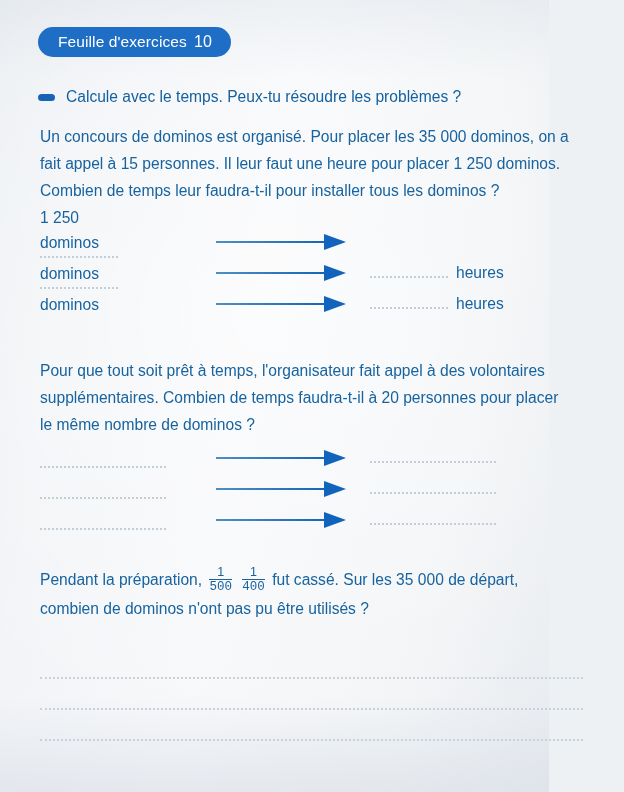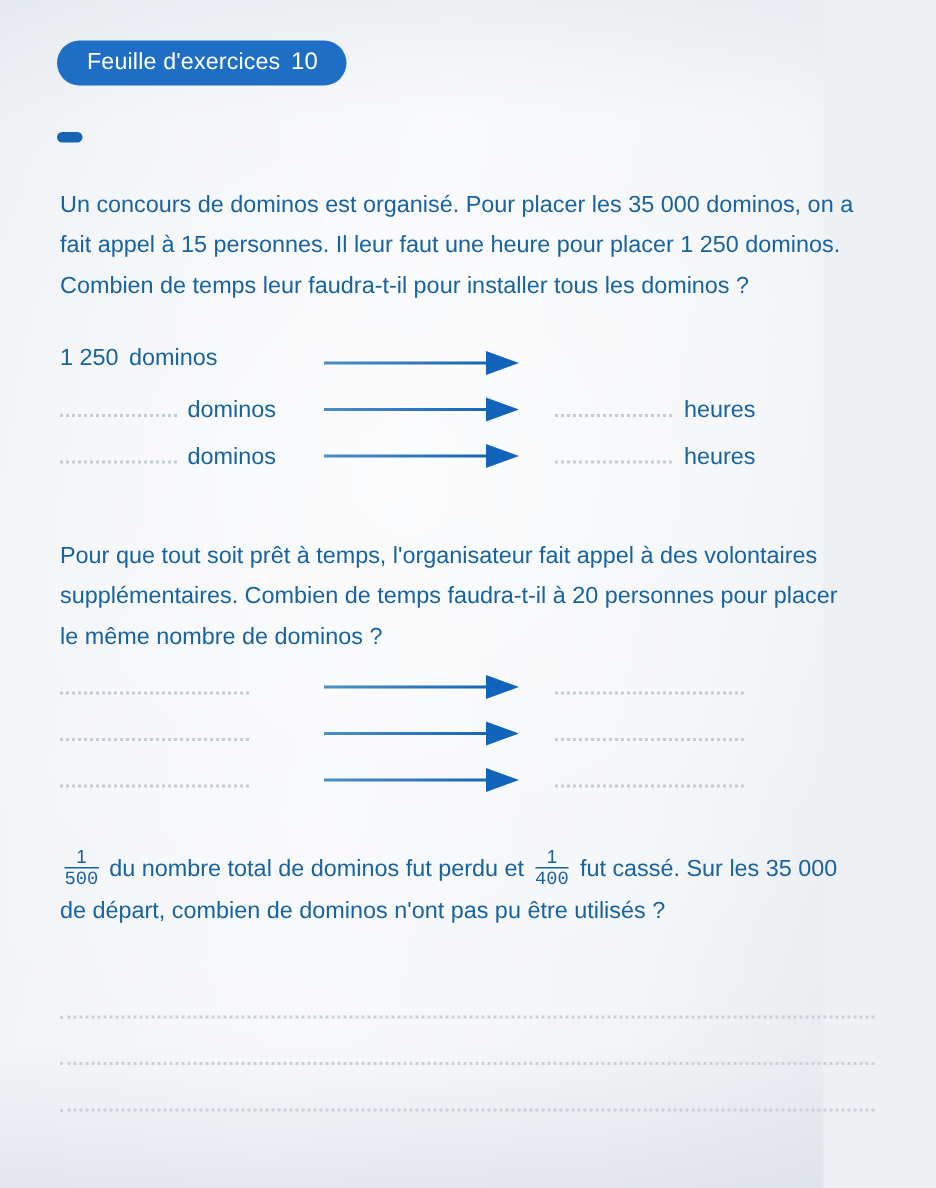--- a/index.html
+++ b/index.html
@@ -155,25 +155,26 @@
     height: 31px;
   }
   .cell-left {
     position: absolute;
     left: 0;
     top: 0;
     width: 172px;
     height: 22px;
     display: flex;
     align-items: baseline;
-    justify-content: flex-start;
+    justify-content: flex-end;
     gap: 7px;
     color: #17639f;
     font-size: 15.6px;
     white-space: nowrap;
+    flex-direction: column;
   }
   .cell-left .value {
     flex: 0 0 auto;
   }
   .cell-left .unit {
     flex: 0 0 auto;
   }
   .dots {
     display: inline-block;
     height: 15px;
@@ -245,20 +246,21 @@
 <div class="page">
 
   <div class="header">
     <div class="sheet-badge">
       <span>Feuille d'exercices</span><span class="num">10</span>
     </div>
   </div>
 
   <div class="instruction">
     <span class="dash-bullet"></span>
+    <span class="instruction-text">Calcule avec le temps. Peux-tu résoudre les problèmes ?</span>
   </div>
 
   <div class="para" id="para-1">Un concours de dominos est organisé. Pour placer les 35 000 dominos, on a fait appel à 15 personnes. Il leur faut une heure pour placer 1 250 dominos. Combien de temps leur faudra-t-il pour installer tous les dominos ?</div>
 
   <div class="rows" id="rows-1">
 
     <div class="arrow-row">
       <div class="cell-left">
         <span class="value">1 250</span>
         <span class="unit">dominos</span>
@@ -340,26 +342,26 @@
         <span class="head"></span>
       </div>
       <div class="cell-right">
         <span class="dots dots-lg"></span>
       </div>
     </div>
 
   </div>
 
   <div class="para" id="para-3">
+    <span>Pendant la préparation,</span>
     <span class="frac">
       <span class="num">1</span>
       <span class="bar"></span>
       <span class="den">500</span>
     </span>
-    <span>du nombre total de dominos fut perdu et</span>
     <span class="frac">
       <span class="num">1</span>
       <span class="bar"></span>
       <span class="den">400</span>
     </span>
     <span>fut cassé. Sur les 35 000 de départ, combien de dominos n'ont pas pu être utilisés ?</span>
   </div>
 
   <div class="answer-lines" id="answer-lines-1">
     <div class="answer-line">

